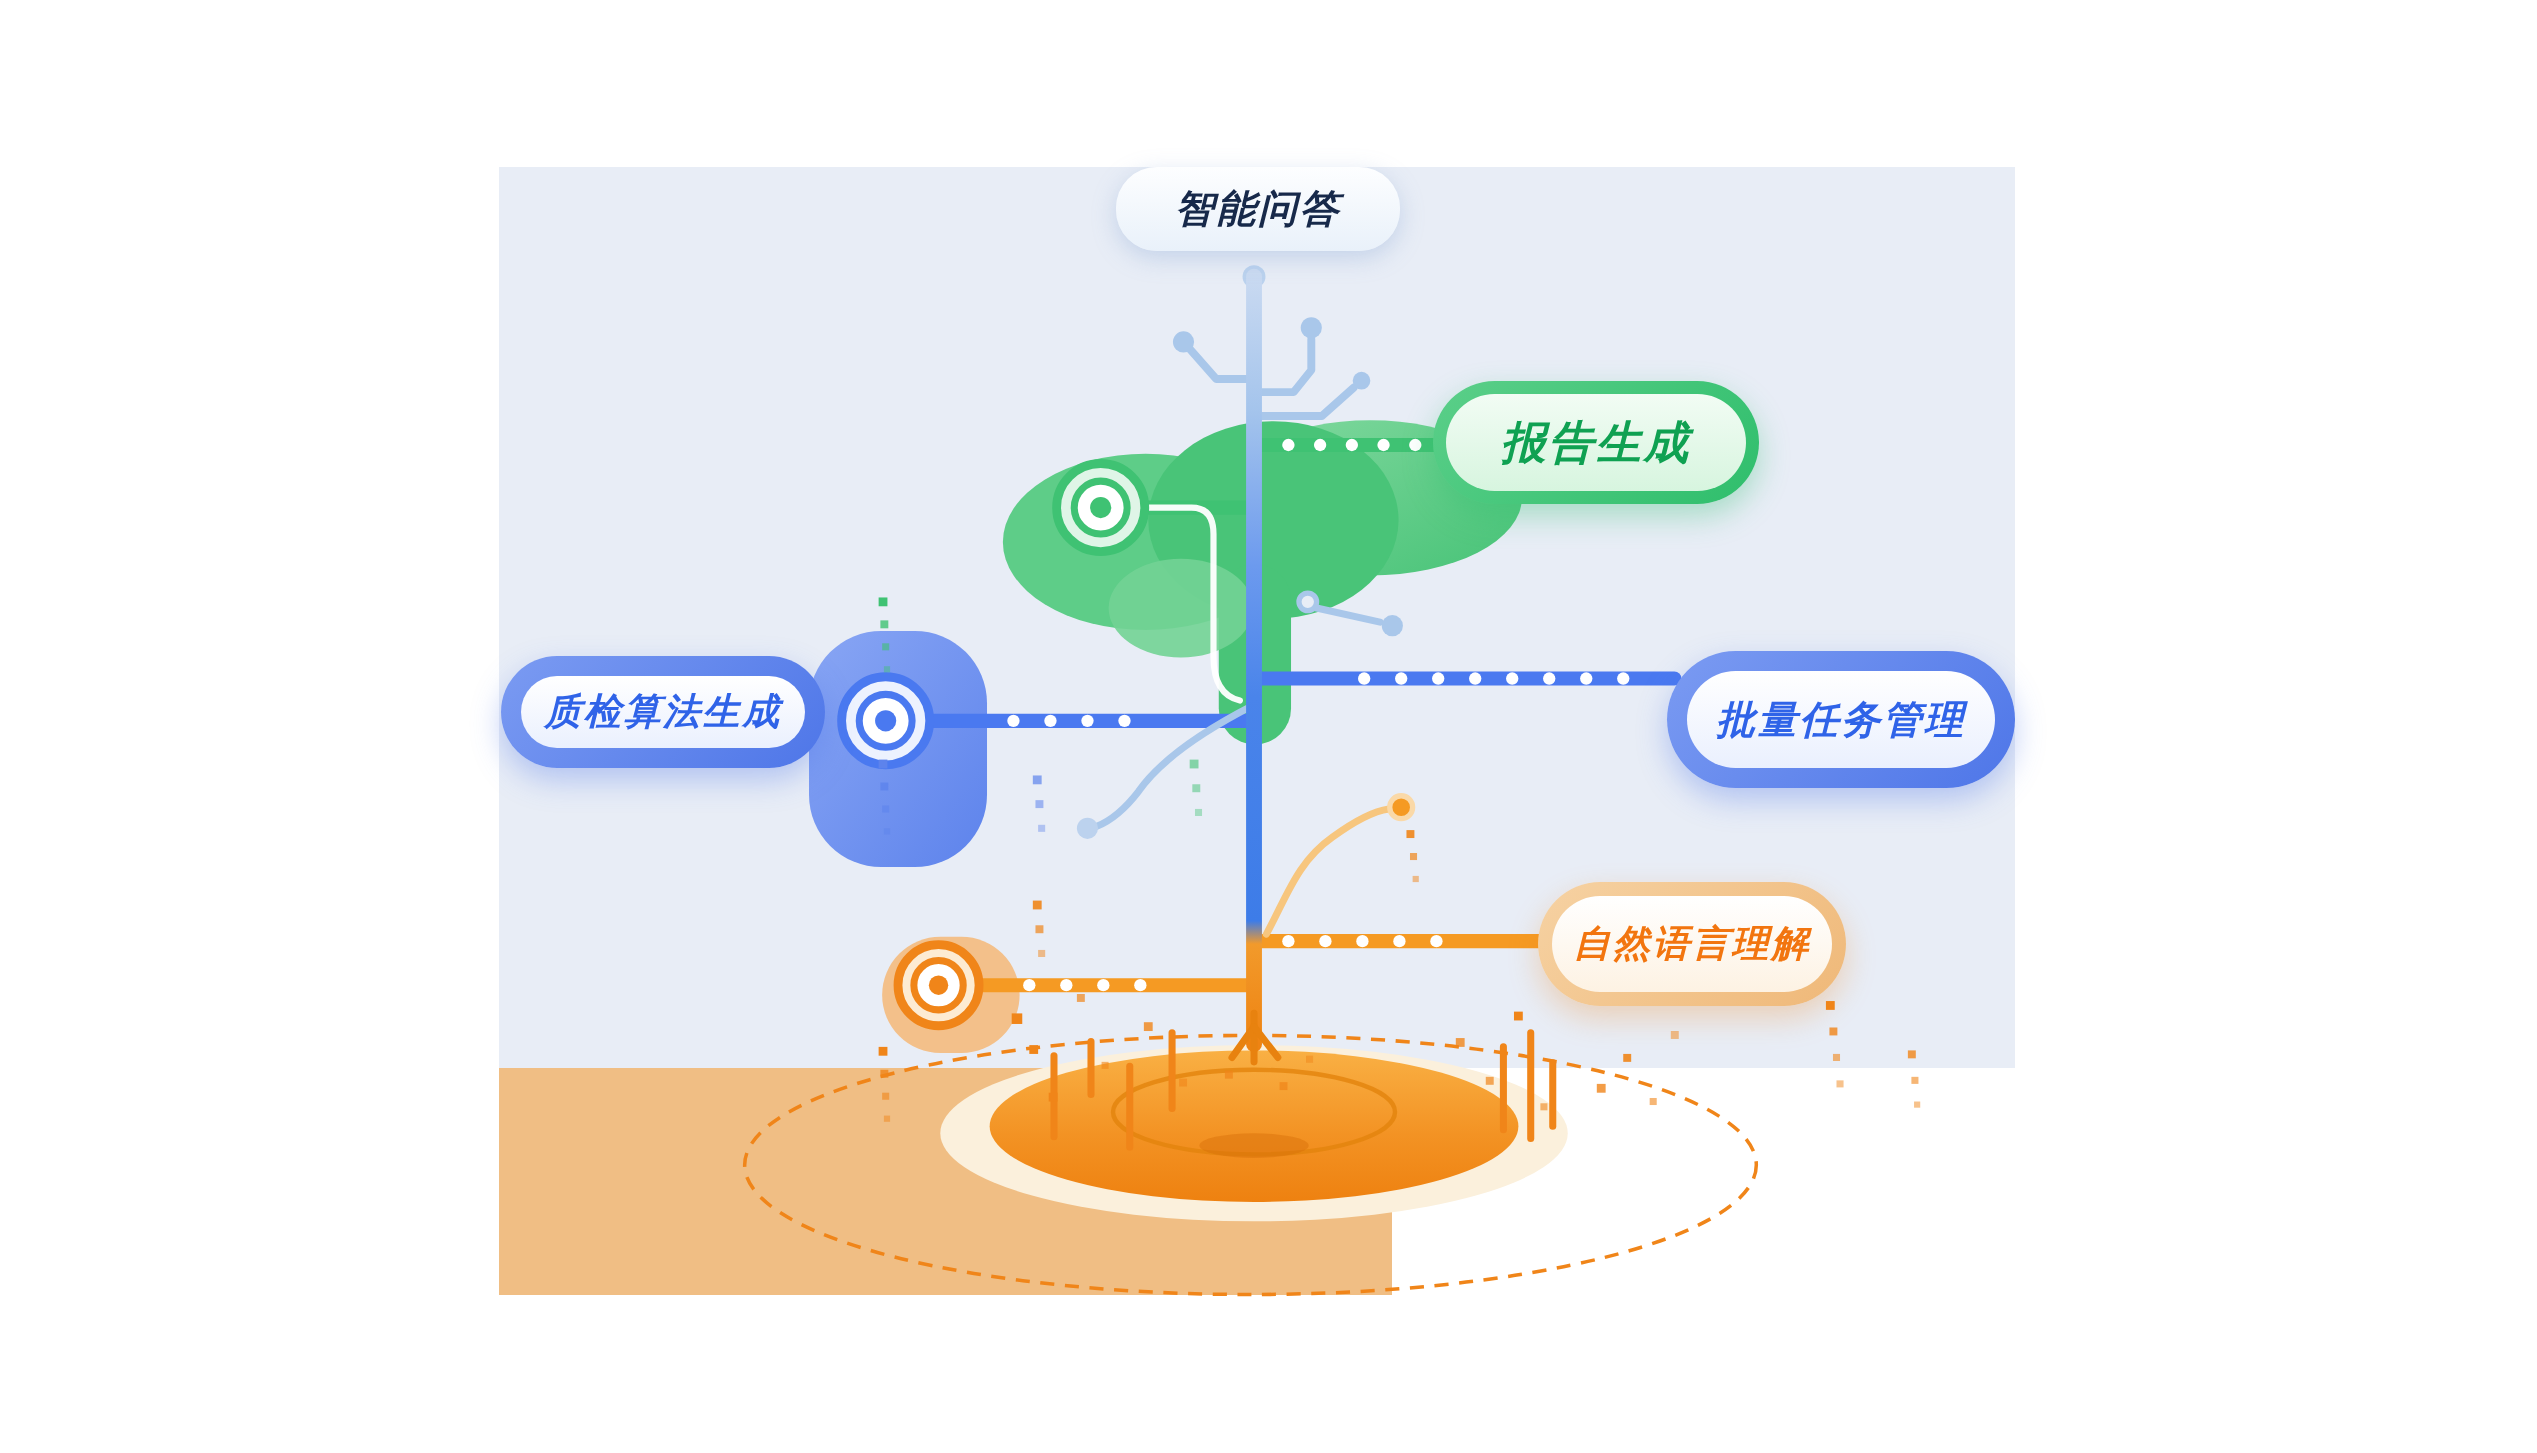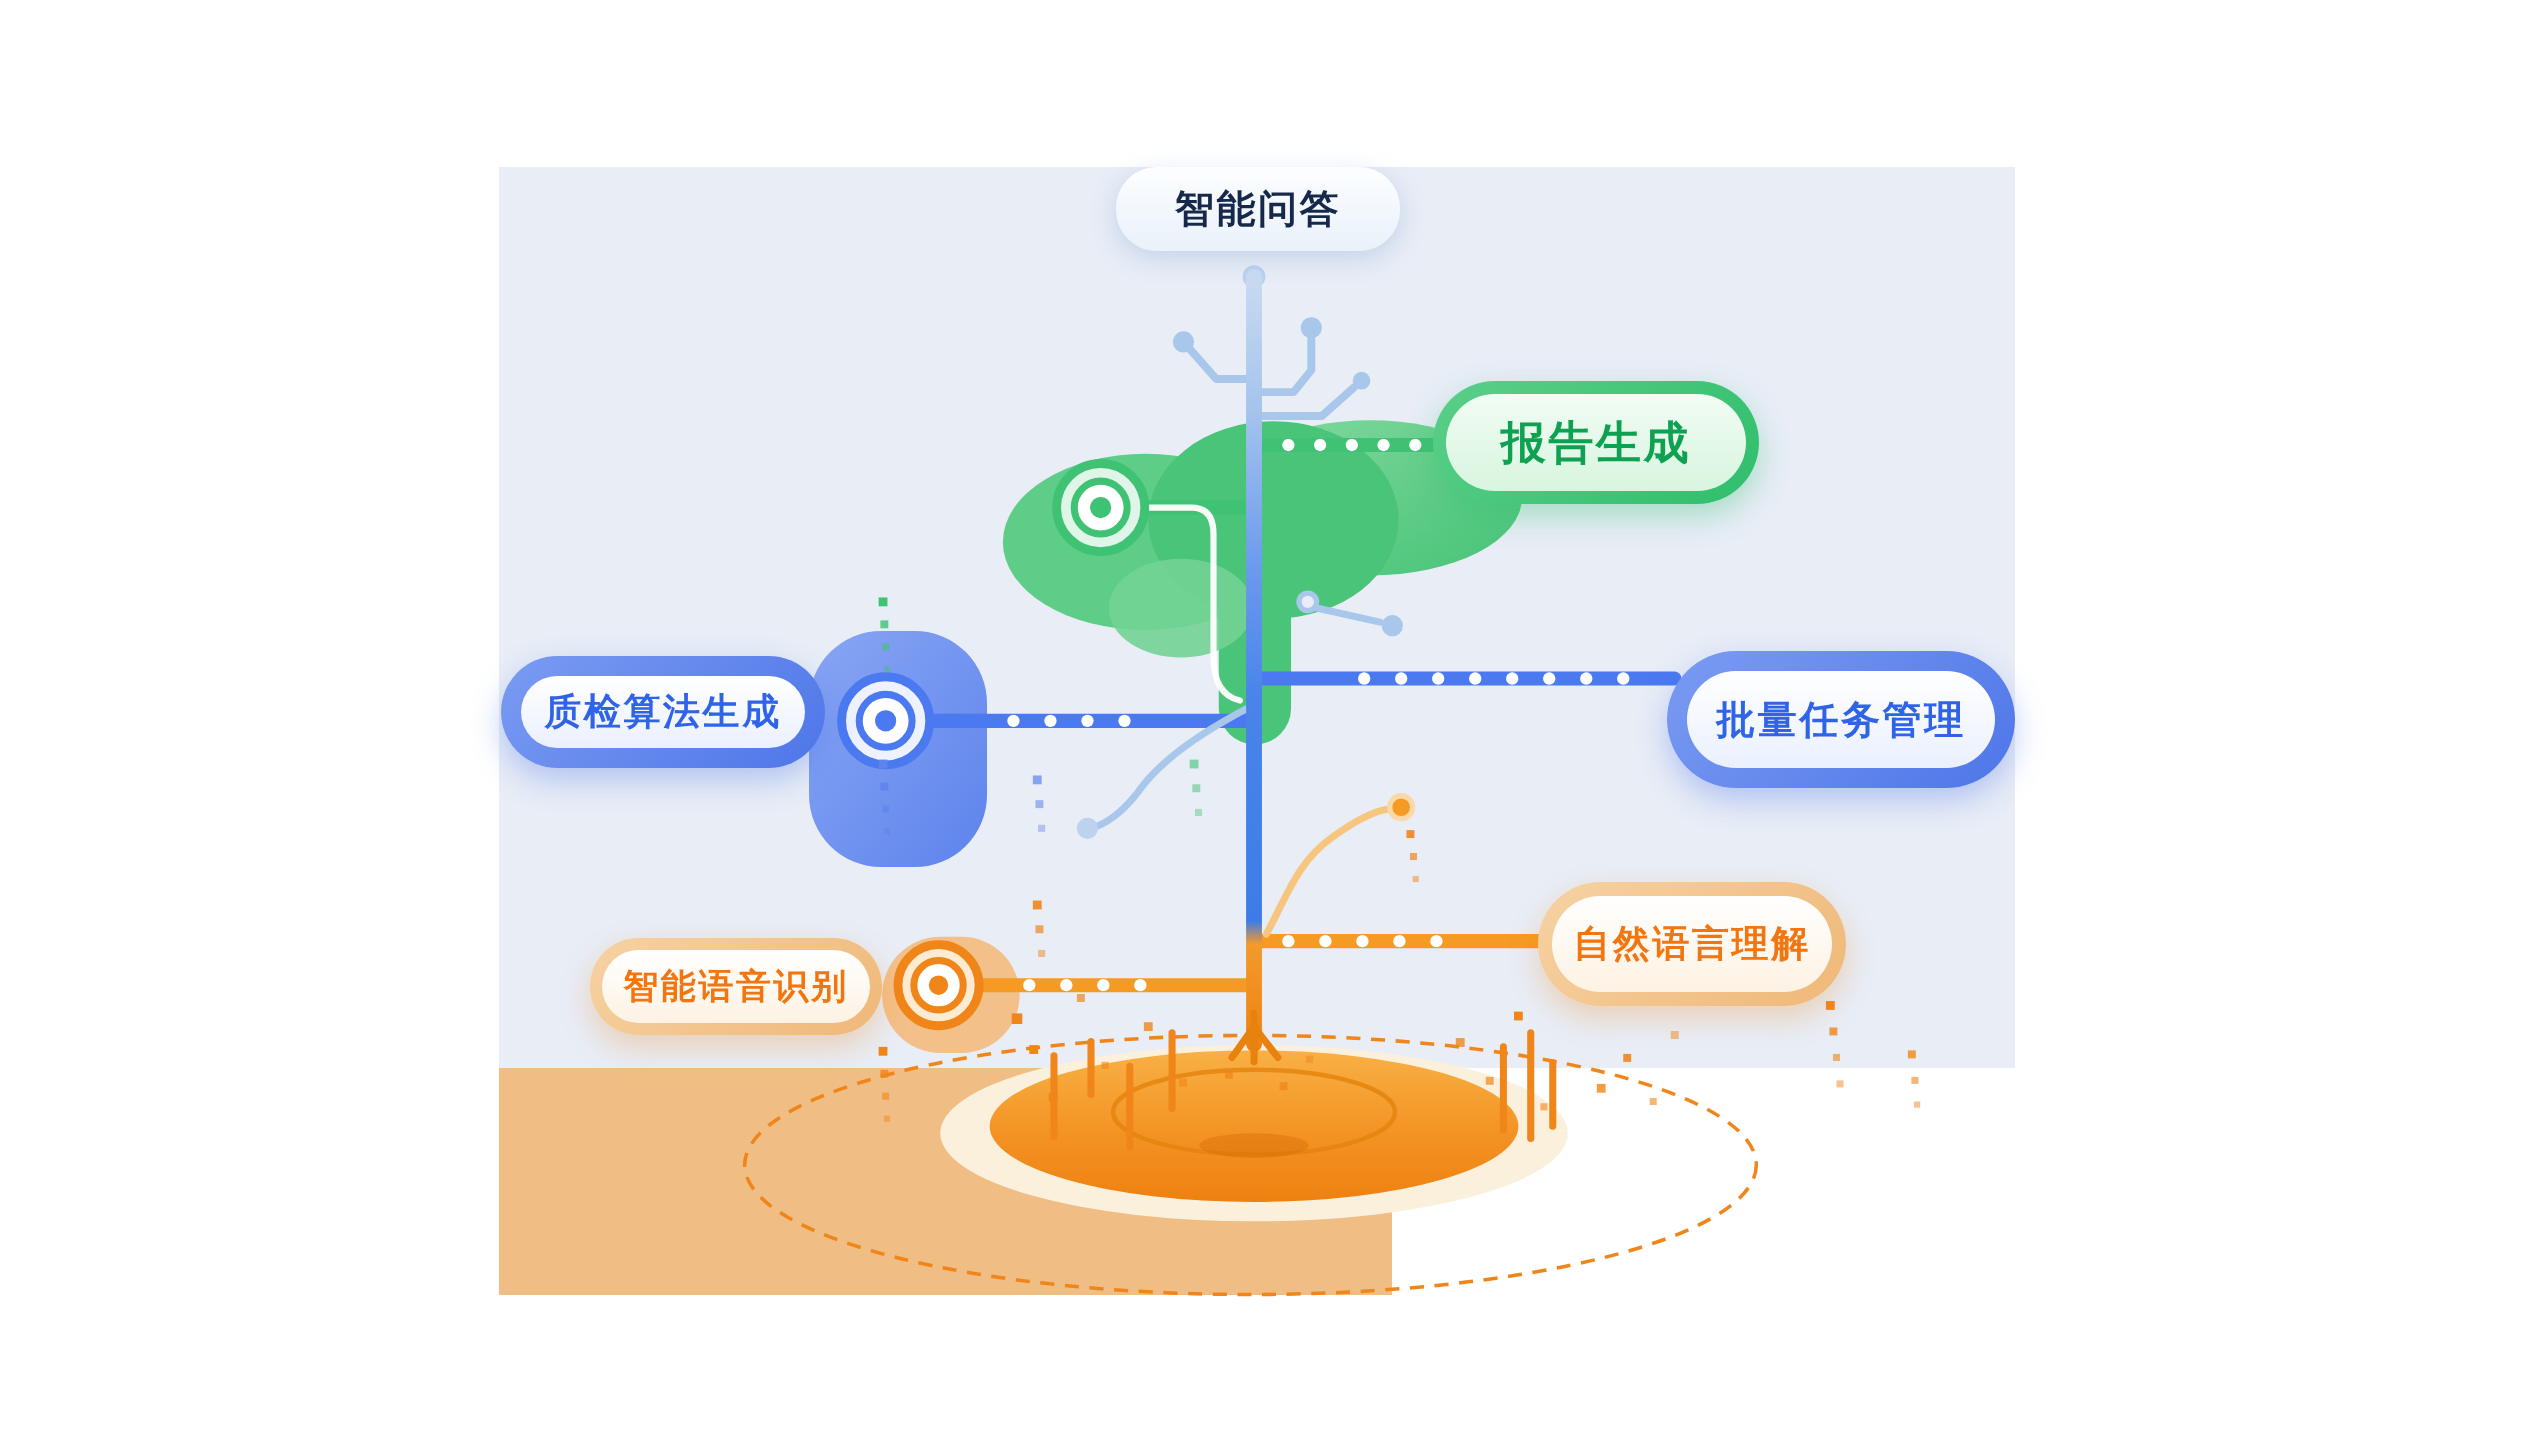--- a/index.html
+++ b/index.html
@@ -9,21 +9,21 @@
   }
   .panel{position:absolute;left:499px;top:167px;width:1516px;height:901px;background:#E8EDF6;}
   .ground{position:absolute;left:499px;top:1068px;width:893px;height:227px;background:#F0BE84;}
   svg.artwork{position:absolute;left:0;top:0;}
 
   .pill{position:absolute;box-sizing:border-box;display:flex;align-items:center;justify-content:center;}
   .pill .inner{
     width:100%;height:100%;border-radius:880px;
     display:flex;align-items:center;justify-content:center;
   }
-  .label{letter-spacing:2.6px;font-weight:600;white-space:nowrap;}
+  .label{letter-spacing:2.6px;font-weight:600;white-space:nowrap;font-style:italic;}
 
   .pill-qa{
     left:1116px;top:167px;width:284px;height:84px;border-radius:41px;
     background:linear-gradient(180deg,#FDFEFF 0%,#E9F1FA 100%);
     box-shadow:0 7px 23px rgba(130,160,210,0.35);
     color:#17294A;font-size:39px;
   }
   .outer-green{
     background:linear-gradient(135deg,#5BCF89 0%,#2FBE6C 100%);
     box-shadow:0 12.3px 30px rgba(47,190,108,0.35);
@@ -287,20 +287,15 @@
       <span class="label text-blue">质检算法生成</span>
     </div>
   </div>
 
   <div class="pill pill-nlu outer-tan">
     <div class="inner inner-white-tan">
       <span class="label text-orange">自然语言理解</span>
     </div>
   </div>
 
-  <div class="pill pill-asr outer-tan">
-    <div class="inner inner-white-tan">
-      <span class="label text-orange">智能语音识别</span>
-    </div>
-  </div>
 
 </div>
 
 
 </body></html>

